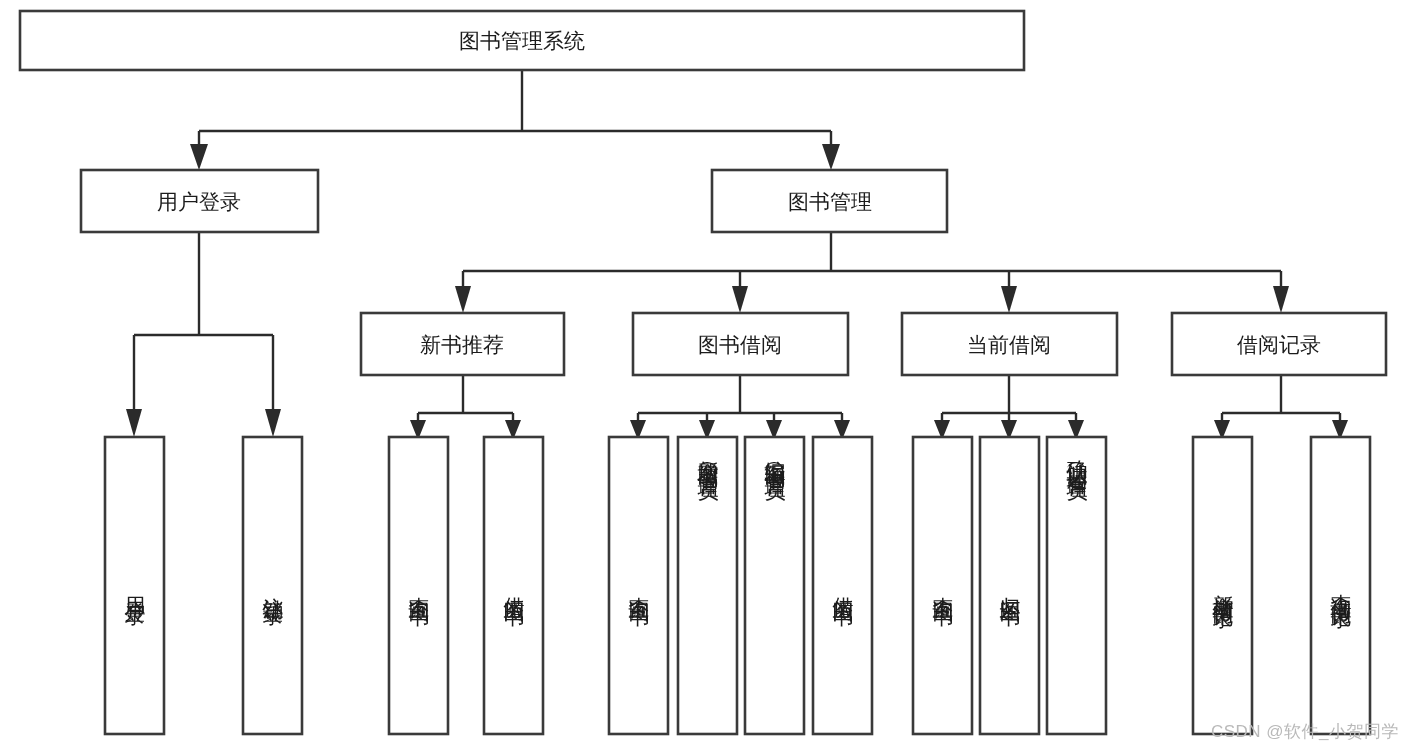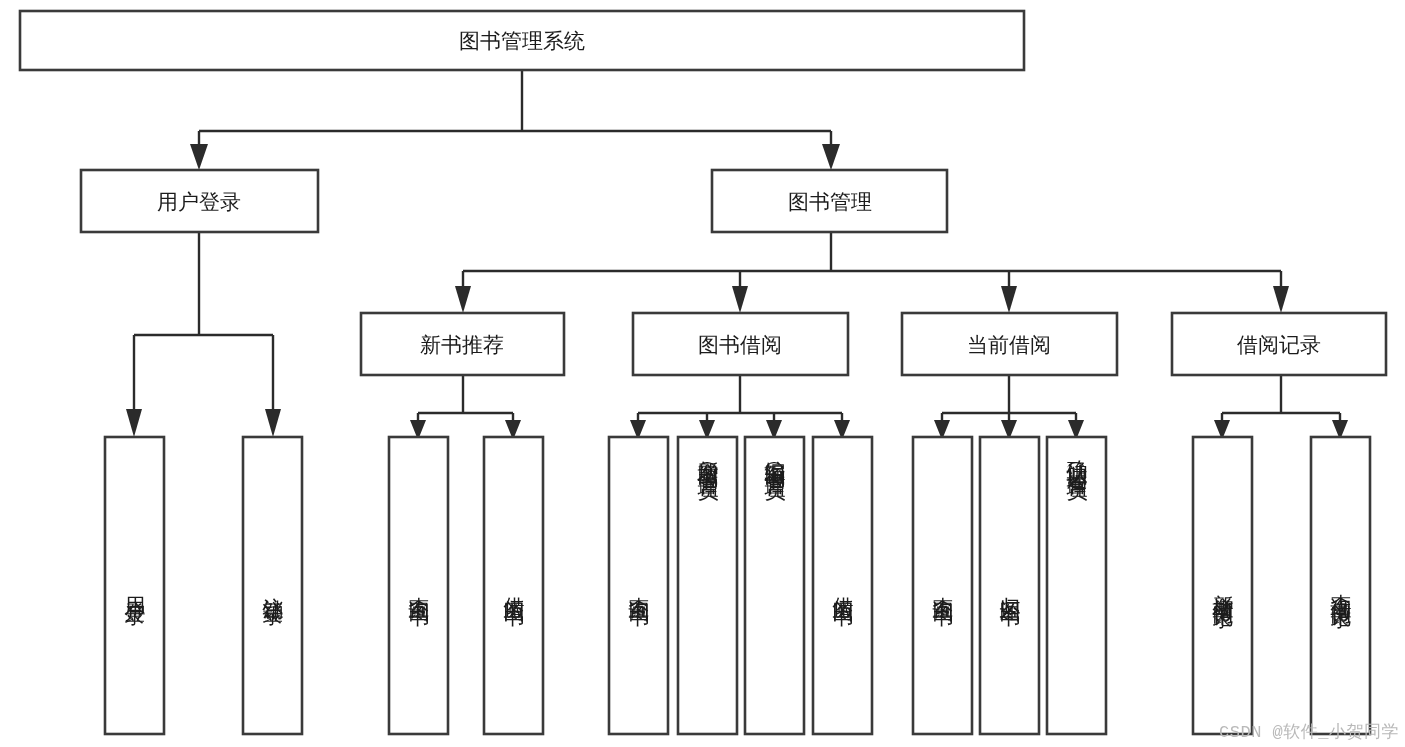--- a/index.html
+++ b/index.html
@@ -72,21 +72,21 @@
     box-sizing: border-box;
   }
   .leaf-label.align-top {
     justify-content: flex-start;
     padding-top: 6px;
   }
   .watermark {
     position: absolute;
     right: 6px;
     bottom: 4px;
-    font-family: Liberation Mono, monospace;
+    font-family: Liberation Sans, sans-serif;
     font-size: 17px;
     color: #b9b9b9;
     white-space: nowrap;
     letter-spacing: 0.5px;
     margin-left: 48px;
   }
 </style>
 </head>
 <body>
 

